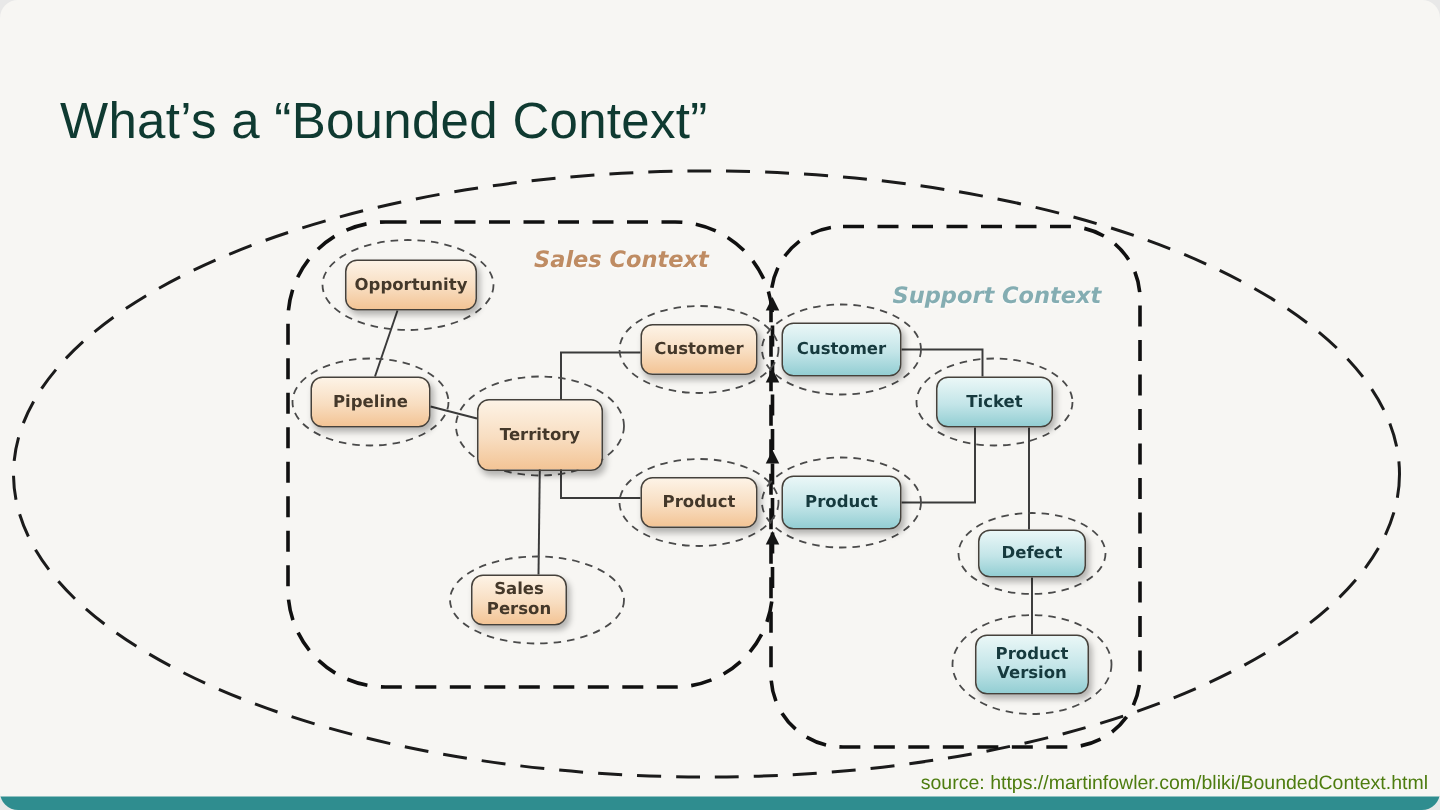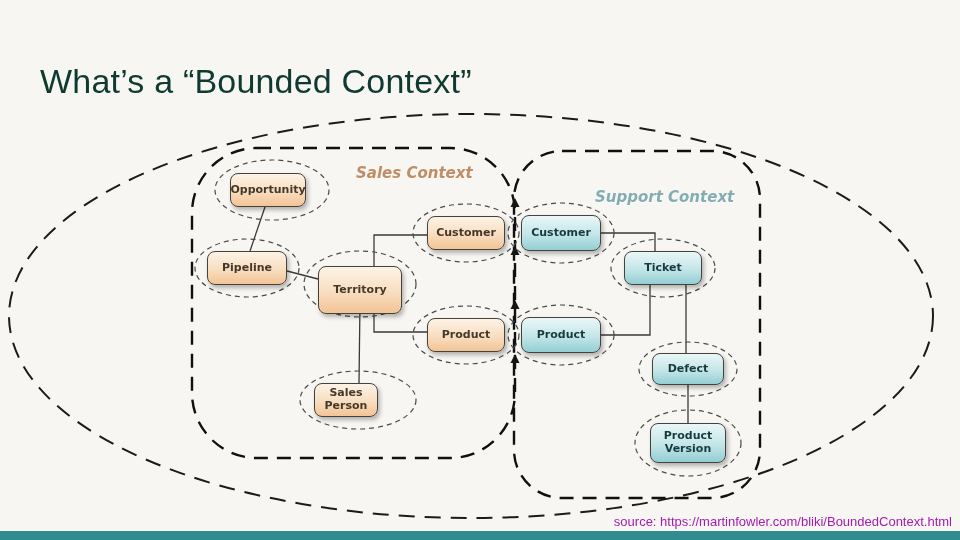--- a/index.html
+++ b/index.html
@@ -1,18 +1,18 @@
 <!DOCTYPE html>
 <html><head>
 <meta charset="utf-8">
 <style>
   html,body{margin:0;padding:0;background:#e8e8e8;}
   .slide{
     position:relative;width:960px;height:540px;overflow:hidden;
-    background:#f7f6f3;font-family:"DejaVu Sans",sans-serif;
+    background:#f7f6f3;font-family:"DejaVu Sans",sans-serif;border-radius:12px;
   }
   .title{
     position:absolute;left:40px;top:62px;margin:0;
     font-family:"Liberation Sans",sans-serif;font-weight:400;
     font-size:34px;letter-spacing:.2px;color:#0f3a31;
   }
   .diagram-svg{position:absolute;left:0;top:0;}
   .entity{
     position:absolute;display:flex;align-items:center;justify-content:center;
     text-align:center;font-size:11px;font-weight:bold;line-height:1.15;
@@ -27,21 +27,21 @@
     background:linear-gradient(180deg,#eaf7f7 0%,#c3e5e8 55%,#93ced3 100%);
     color:#163a3e;
   }
   .ctx-label{
     position:absolute;font-style:italic;font-weight:bold;font-size:15px;
     white-space:nowrap;text-shadow:0 1px 1px rgba(255,255,255,.6);
   }
   .ctx-label.sales{color:#bf8c63;}
   .ctx-label.support{color:#84adb2;text-align:right;}
   .source{
-    position:absolute;right:8px;top:514px;font-size:13px;color:#a21caf;
+    position:absolute;right:8px;top:514px;font-size:13px;color:#4d7c0f;
     font-family:"Liberation Sans",sans-serif;
   }
   .accent-bar{
     position:absolute;left:0;bottom:0;width:960px;height:9px;background:#2f8d8f;
   }
 </style>
 </head>
 <body>
 
 <div class="slide">
@@ -86,21 +86,21 @@
       <ellipse cx="663" cy="268" rx="52" ry="29"></ellipse>
       <ellipse cx="561" cy="335" rx="53" ry="30"></ellipse>
       <ellipse cx="688" cy="369" rx="49" ry="27"></ellipse>
       <ellipse cx="688" cy="443" rx="53" ry="33"></ellipse>
     </g>
   </svg>
 
   <div class="ctx-label sales" style="left:340px;top:164px;margin-left:16px;">Sales Context</div>
   <div class="ctx-label support" style="left:595px;top:188px;">Support Context</div>
 
-  <div class="entity sales" style="left:230px;top:173px;width:76px;height:34px;">Opportunity</div>
+  <div class="entity sales" style="left:230px;top:173px;width:88px;height:34px;">Opportunity</div>
   <div class="entity sales" style="left:207px;top:251px;width:80px;height:34px;">Pipeline</div>
   <div class="entity sales" style="left:318px;top:266px;width:84px;height:48px;">Territory</div>
   <div class="entity sales" style="left:427px;top:216px;width:78px;height:34px;">Customer</div>
   <div class="entity sales" style="left:427px;top:318px;width:78px;height:34px;">Product</div>
   <div class="entity sales" style="left:314px;top:383px;width:64px;height:34px;">Sales Person</div>
 
   <div class="entity support" style="left:521px;top:215px;width:80px;height:36px;">Customer</div>
   <div class="entity support" style="left:624px;top:251px;width:78px;height:34px;">Ticket</div>
   <div class="entity support" style="left:521px;top:317px;width:80px;height:36px;">Product</div>
   <div class="entity support" style="left:652px;top:353px;width:72px;height:32px;">Defect</div>

